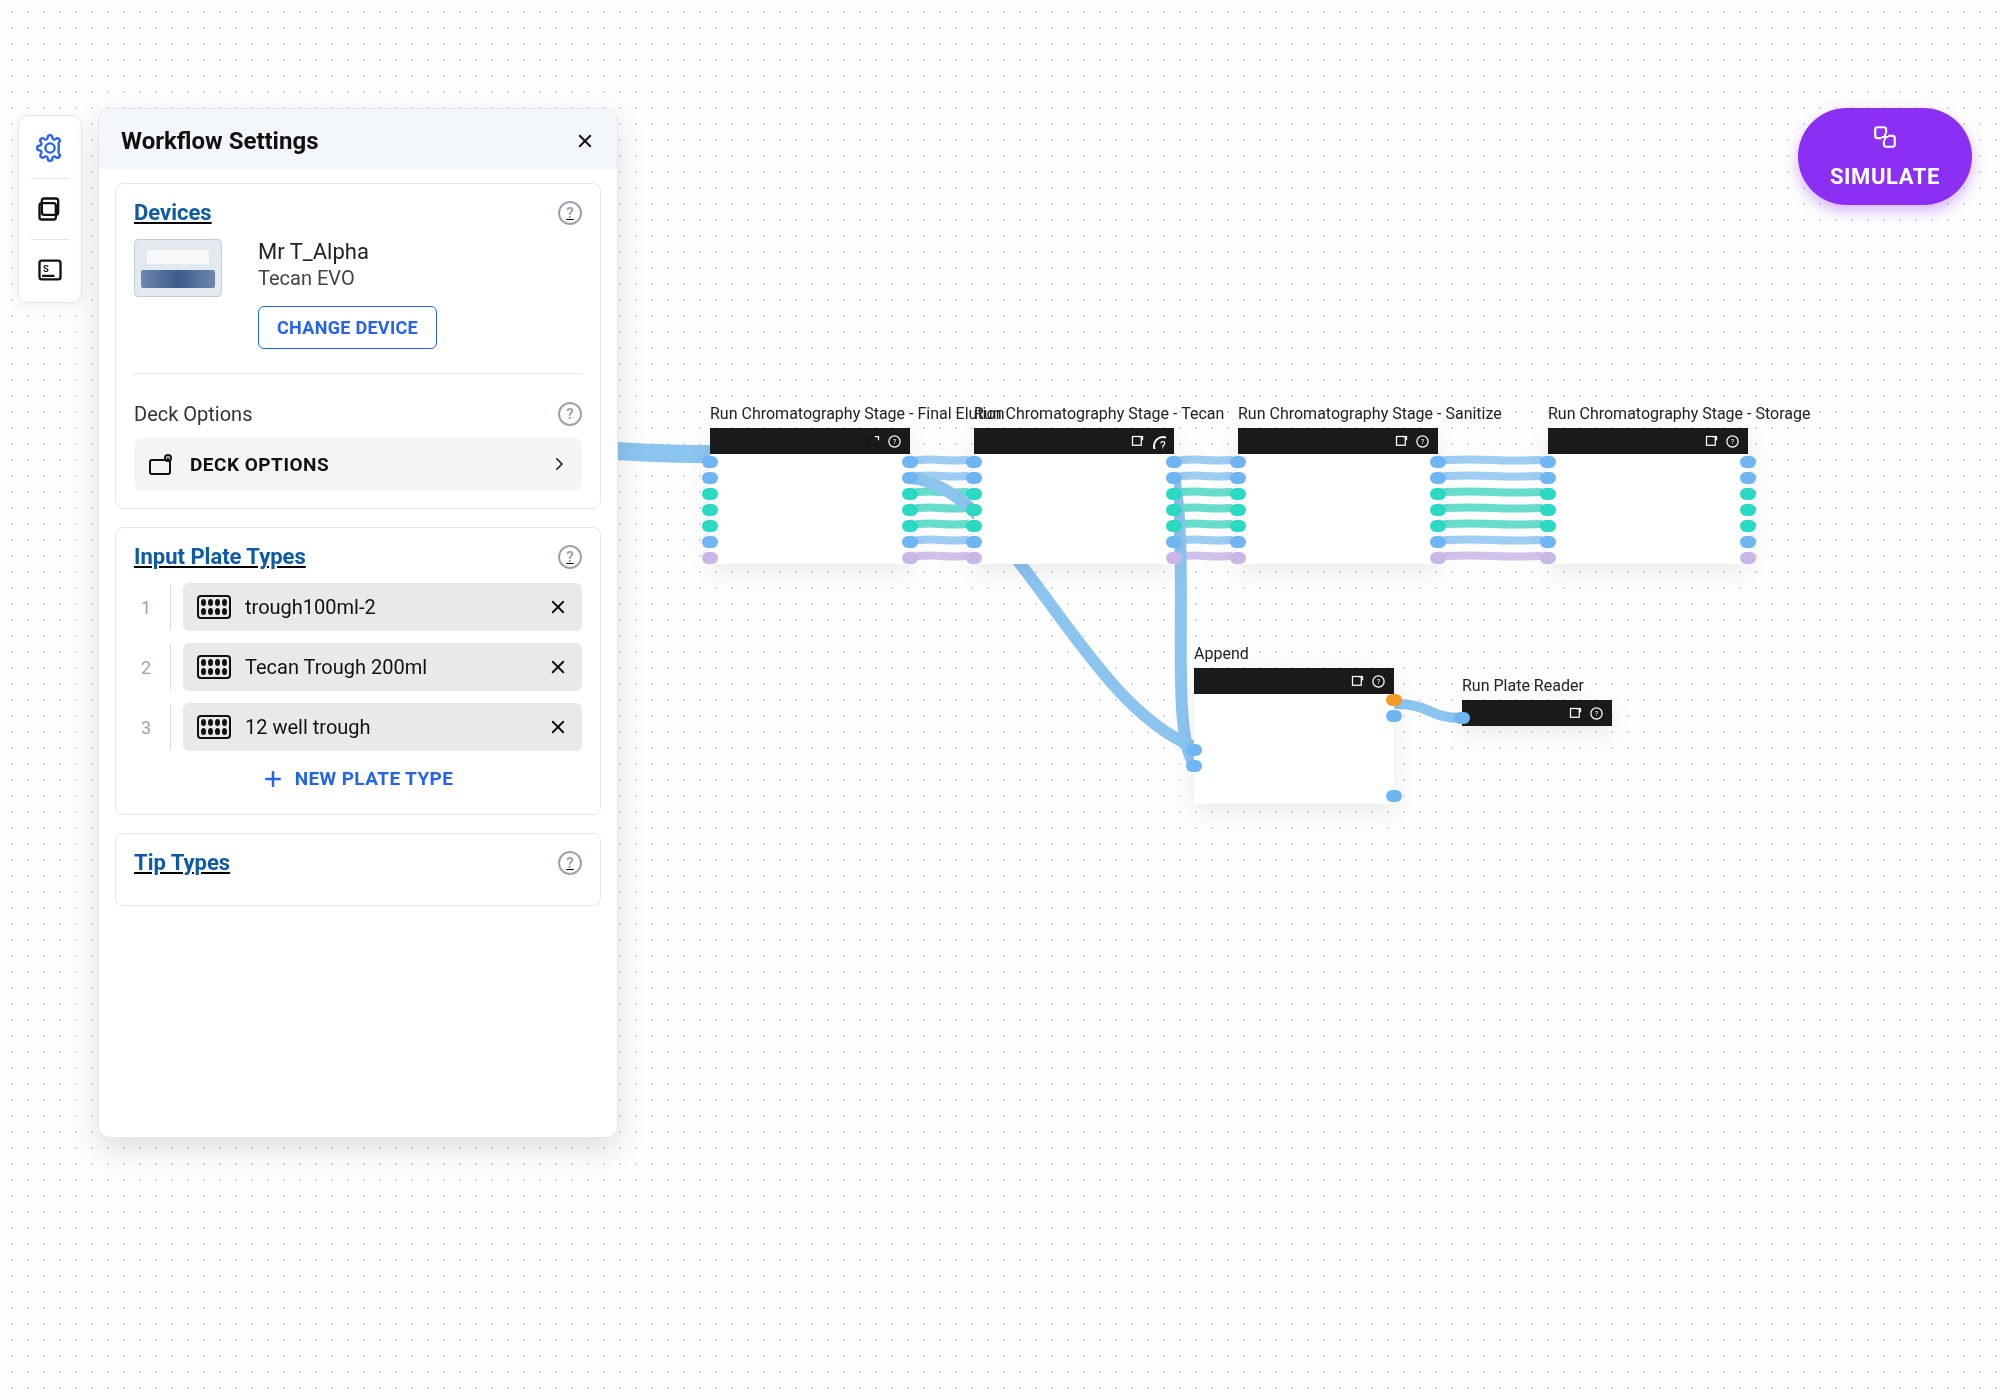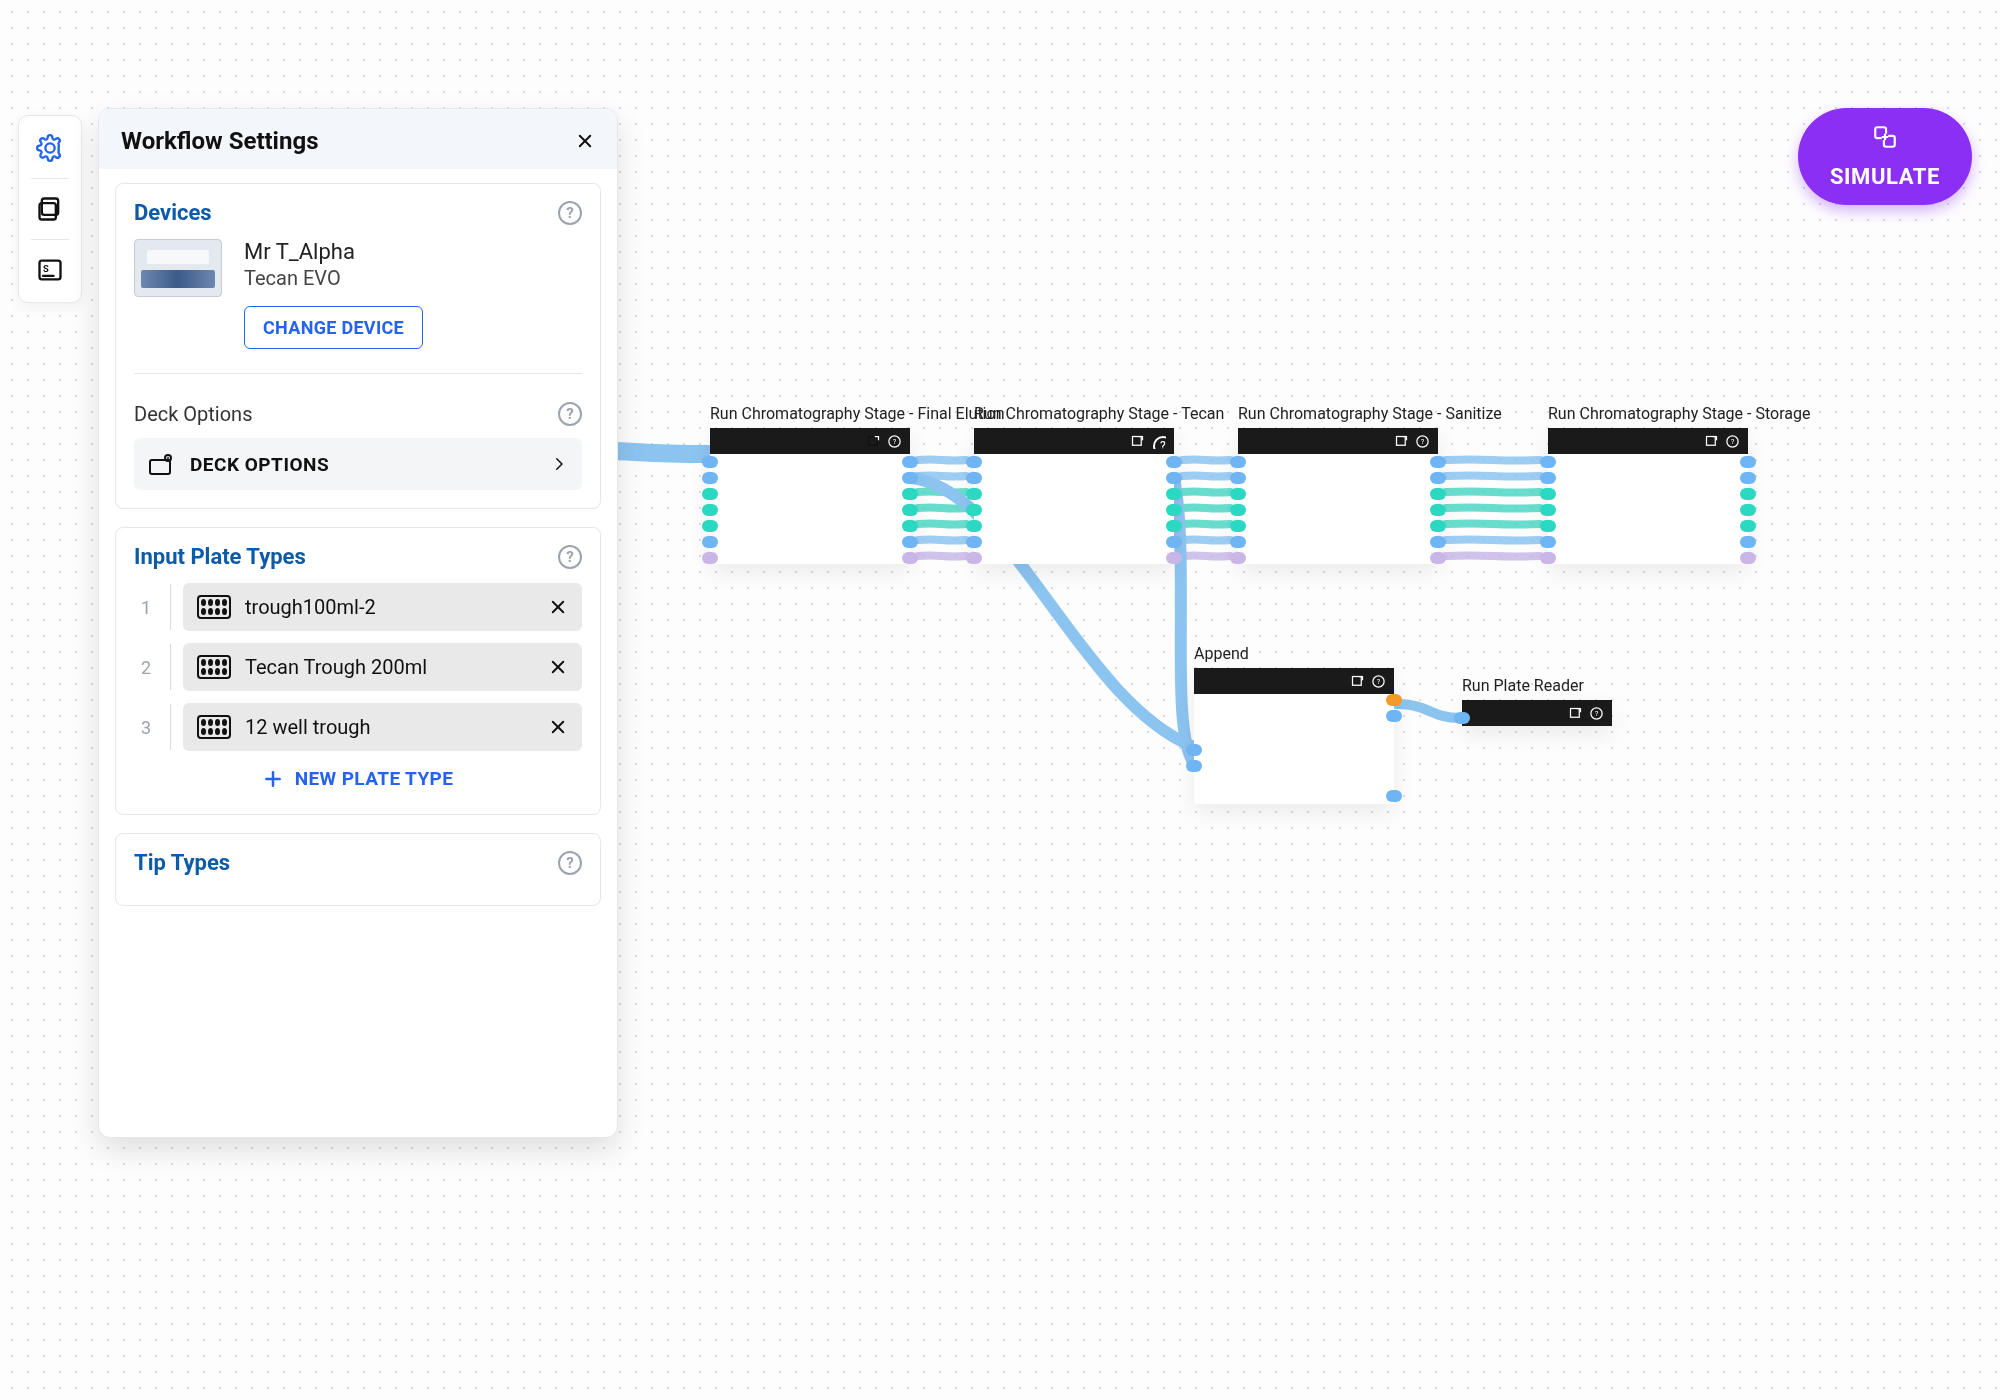--- a/index.html
+++ b/index.html
@@ -74,30 +74,31 @@
   }
   .card {
     border:1px solid var(--border);
     border-radius:8px;
     padding: 16px 18px 18px 18px;
     background:#fff;
   }
   .card-head {
     display:flex; align-items:flex-end; justify-content:space-between;
     margin-bottom: 14px;
+    text-decoration: underline;
   }
   .card-title { font-size: 22px; font-weight:700; color: var(--brand-blue); }
   .help-circle {
     width:24px; height:24px; border-radius:50%;
     border:2px solid #9ca3af; color:#9ca3af;
     display:flex; align-items:center; justify-content:center;
     font-size:15px; font-weight:700; cursor:pointer;
   }
 
-  .device-row { display:flex; gap:22px; align-items:flex-start; }
+  .device-row { display:flex; gap:36px; align-items:flex-start; }
   .device-img {
     width:88px; height:58px; background:#e4e8ef;
     border:1px solid #c6ccd5; border-radius:4px;
     position:relative; overflow:hidden;
   }
   .device-img::before {
     content:"";
     position:absolute; left:6px; right:6px; bottom:8px; height:18px;
     background: linear-gradient(90deg,#6d88b0,#3b5b8a,#6d88b0);
     border-radius:2px;

